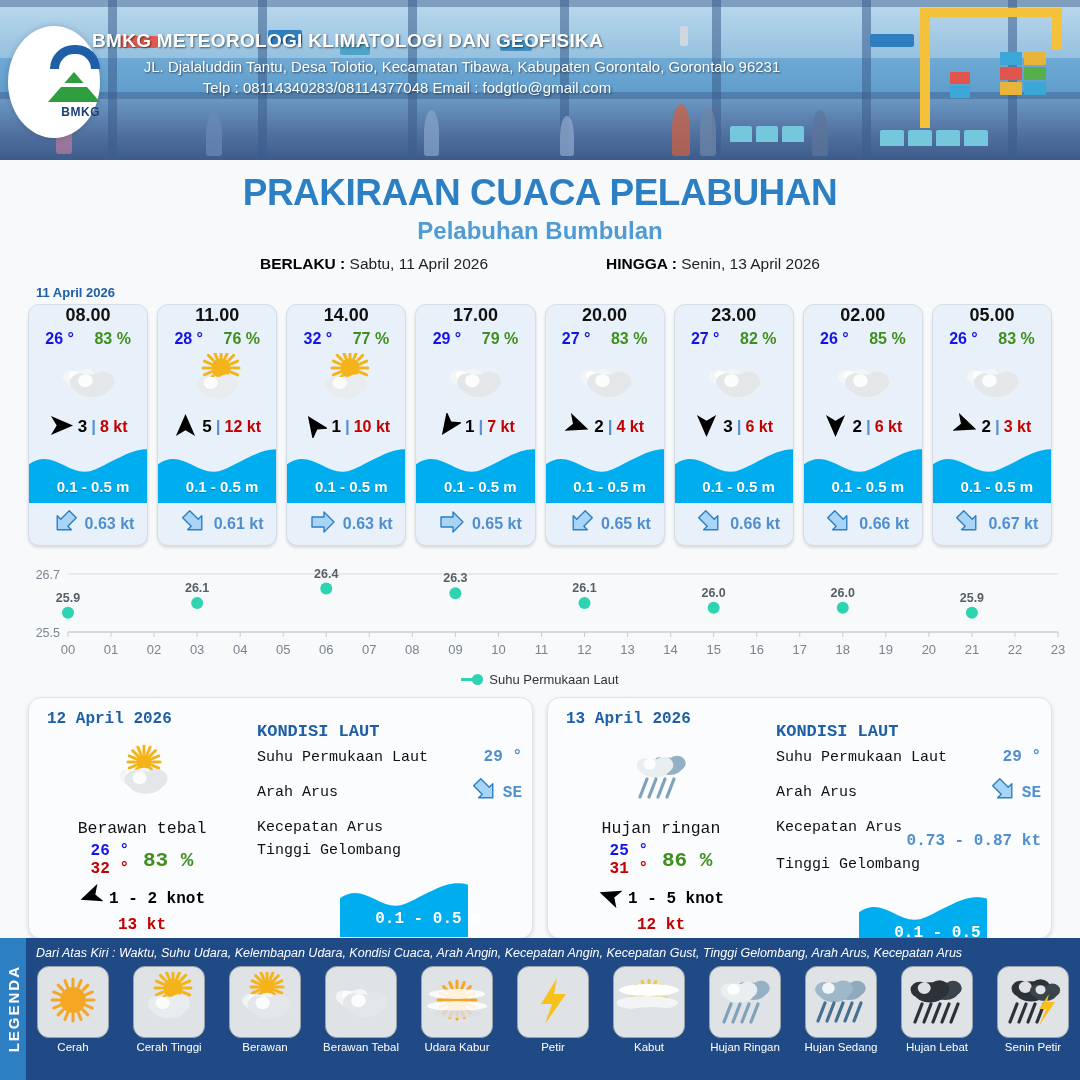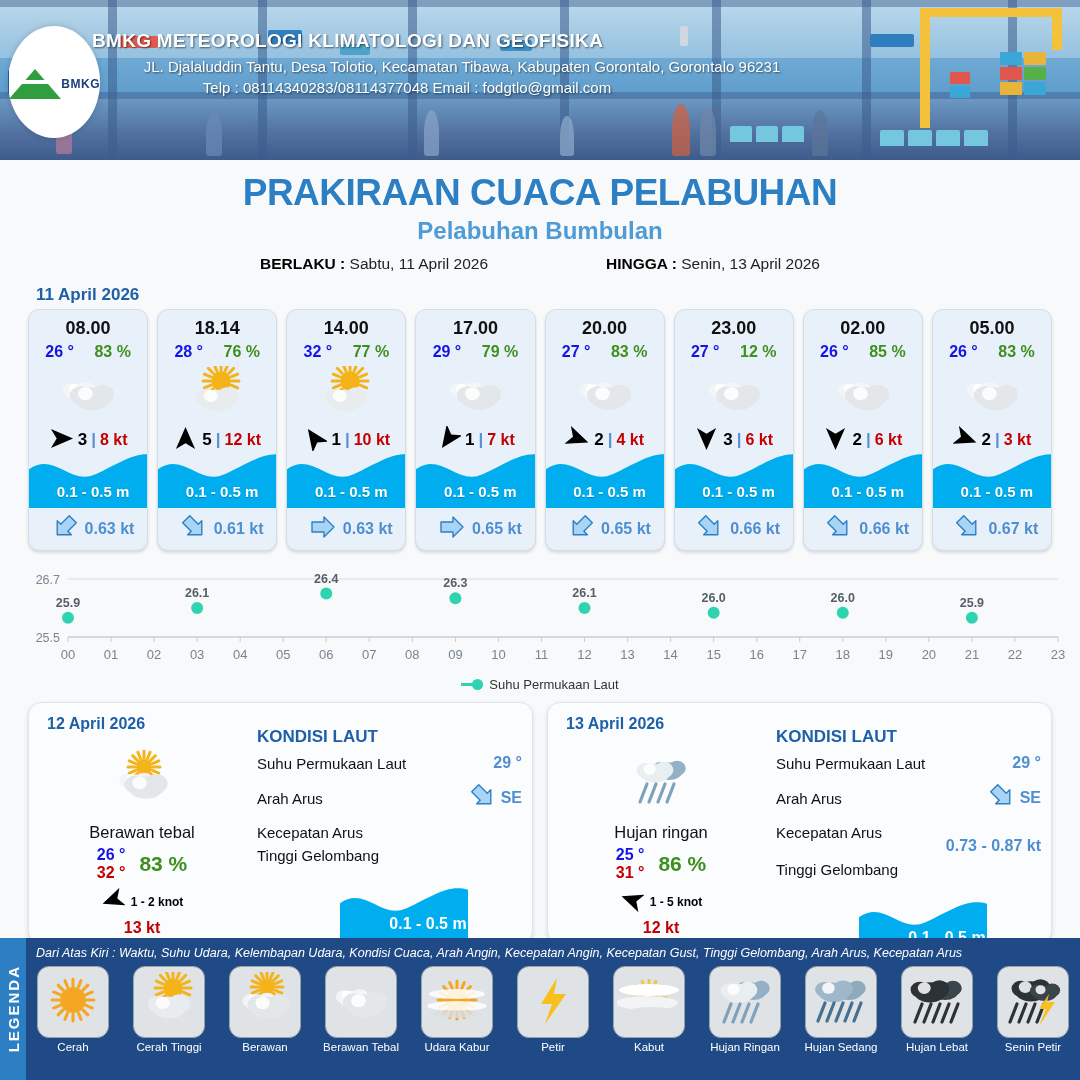--- a/index.html
+++ b/index.html
@@ -28,21 +28,21 @@
   .hbeam { position:absolute; left:0; width:1080px; height:7px; background: rgba(58,92,140,.45); }
   .ship { position:absolute; border-radius:2px; }
   .crane-mast { position:absolute; background:#f3c23a; }
   .ctr { position:absolute; border-radius:1px; }
   .chair { position:absolute; background:#74c7dc; border-radius:2px 2px 0 0; }
   .person { position:absolute; border-radius:50% 50% 3px 3px; opacity:.72; }
 
   .logo {
     position:absolute; left:8px; top:26px; width:92px; height:112px;
     background:#fff; border-radius:46px/56px;
-    display:flex; flex-direction:row; align-items:center; justify-content:center;
+    display:flex; flex-direction:column; align-items:flex-end; justify-content:center;
     box-shadow:0 0 6px rgba(0,0,0,.18);
   }
   .logo-arc { width:50px; height:24px; background:#1f5fa8;
     border-radius:26px 26px 0 0; position:relative; }
   .logo-arc::after { content:""; position:absolute; left:9px; top:9px; width:32px; height:15px;
      background:#fff; border-radius:18px 18px 0 0; }
   .logo-tri { width:0;height:0;border-left:26px solid transparent;border-right:26px solid transparent;
      border-bottom:30px solid #2f9e3f; margin-top:3px; position:relative; }
   .logo-tri::after{content:"";position:absolute;left:-16px;top:11px;width:32px;height:4px;background:#fff;}
   .logo-txt { font-size:12px; font-weight:bold; color:#1b3f78; letter-spacing:.5px; margin-top:3px; }
@@ -58,30 +58,30 @@
   .title-wrap { text-align:center; padding-top:12px; }
   .title-main { font-size:37px; font-weight:bold; color:#2d7fc4; letter-spacing:-.5px;
      text-shadow: 1px 1px 0 rgba(255,255,255,.9); }
   .title-sub { font-size:24px; font-weight:bold; color:#4e9bd6; margin-top:3px; }
   .validity { margin-top:10px; font-size:15.5px; color:#111; display:flex;
      justify-content:center; gap:118px; }
   .validity b { color:#000; }
   .validity span { color:#222; }
 
   
-  .date-label { margin:12px 0 4px 36px; font-size:17px; font-weight:bold; color:#1f5fa8; }
+  .date-label { margin:12px 0 4px 36px; font-size:13px; font-weight:bold; color:#1f5fa8; }
 
   
   .cards { display:flex; gap:9px; padding:0 28px; }
   .card {
     width:128px; background:#e8f1fa; border:1px solid #d3dee8; border-radius:11px;
     position:relative; overflow:hidden; height:242px;
     box-shadow: 0 2px 3px rgba(0,0,0,.12);
   }
-  .c-time { text-align:center; font-size:18px; font-weight:bold; color:#111; padding-top:8px; }
+  .c-time { text-align:center; font-size:18px; font-weight:bold; color:#111; }
   .c-tr { display:flex; justify-content:space-around; align-items:baseline; margin-top:4px; padding:0 6px; }
   .c-temp { font-size:16px; font-weight:bold; color:#1414e6; }
   .c-hum { font-size:16px; font-weight:bold; color:#3f8f1f; }
   .c-icon { height:56px; display:flex; align-items:center; justify-content:center; margin-top:4px; }
   .c-wind { display:flex; align-items:center; justify-content:center; gap:4px; margin-top:6px; height:26px; }
   .c-wind .num { font-size:17px; font-weight:bold; color:#000; }
   .c-wind .bar { color:#5b8fd6; font-size:17px; font-weight:bold; }
   .c-wind .gust { font-size:16px; font-weight:bold; color:#c40000; }
   .wave-zone { position:absolute; left:0; bottom:42px; width:128px; height:58px; }
   .wave-svg { position:absolute; left:0; bottom:0; width:128px; height:58px; }
@@ -95,31 +95,31 @@
   .chart { position:relative; margin:14px 10px 0 10px; height:110px; }
   .chart svg { display:block; }
   .legend-line { text-align:center; margin-top:2px; font-size:13px; color:#333;
      display:flex; align-items:center; justify-content:center; gap:6px; }
   .legend-dot { display:inline-block; width:11px; height:11px; border-radius:50%; background:#2ed3b0; }
   .legend-bar { display:inline-block; width:22px; height:3px; background:#2ed3b0; position:relative; }
 
   
   .dailies { display:flex; gap:14px; padding:10px 28px 0 28px; }
   .daily { flex:1; background:#fafcfe; border:1px solid #dde5ec; border-radius:13px;
-     height:242px; position:relative; box-shadow:0 2px 4px rgba(0,0,0,.13); }
+     height:242px; position:relative; box-shadow:0 2px 4px rgba(0,0,0,.13);font-family:Liberation Mono, monospace; }
   .d-date { position:absolute; left:18px; top:12px; font-size:16px; font-weight:bold; color:#1f5fa8; }
   .d-left { position:absolute; left:8px; top:40px; width:210px; text-align:center; }
   .d-cond { font-size:16.5px; color:#111; margin-top:2px; }
   .d-tempbox { display:flex; align-items:center; justify-content:center; gap:14px; margin-top:4px; }
   .d-temps { text-align:left; }
   .d-tmin { font-size:16px; font-weight:bold; color:#1414e6; }
   .d-tmax { font-size:16px; font-weight:bold; color:#c40000; }
   .d-hum { font-size:21px; font-weight:bold; color:#3f8f1f; }
   .d-windrow { display:flex; align-items:center; justify-content:center; gap:6px; margin-top:6px; }
-  .d-windtxt { font-size:12px; font-weight:bold; color:#000; }
+  .d-windtxt { font-size:16px; font-weight:bold; color:#000; }
   .d-gust { font-size:16px; font-weight:bold; color:#c40000; margin-top:3px; }
 
   .d-right { position:absolute; left:228px; top:24px; right:10px; }
   .d-title { font-size:17px; font-weight:bold; color:#1f5fa8; margin-bottom:7px; }
   .d-row { display:flex; justify-content:space-between; align-items:center; margin-bottom:11px; }
   .d-lab { font-size:15px; color:#111; }
   .d-val { font-size:16px; font-weight:bold; color:#4f8fd0; }
   .d-currow { text-align:right; font-size:16px; font-weight:bold; color:#4f8fd0; margin-top:-4px; }
   .d-wavebox { position:absolute; right:6px; bottom:-78px; width:176px; height:62px; }
   .d-wavetxt { position:absolute; left:0; bottom:9px; width:176px; text-align:center;
@@ -267,21 +267,21 @@
     <div class="cur-row">
       <span><svg width="26" height="26" viewBox="0 0 26 26">
     <g transform="rotate(225 13 13)">
       <polygon points="13,2 23,12 18,12 18,24 8,24 8,12 3,12" fill="#a8d4f5" stroke="#2d7fc4" stroke-width="1.4" stroke-linejoin="round"></polygon>
     </g>
           </svg></span>
       <span class="cur-txt">0.63 kt</span>
     </div>
     </div>
     <div class="card">
-    <div class="c-time">18.14</div>
+    <div class="c-time">11.00</div>
     <div class="c-tr">
       <span class="c-temp">28 °</span>
       <span class="c-hum">76 %</span>
     </div>
     <div class="c-icon">
         <svg width="68" height="54" viewBox="0 0 68 54">
           <circle cx="38" cy="15" r="10" fill="#f5b31a"></circle>
           <line x1="49" y1="15" x2="56" y2="15" stroke="#f5b31a" stroke-width="3" stroke-linecap="round"></line>
           <line x1="48.162674857624154" y1="19.209517756015988" x2="54.62983158520316" y2="21.888301782571617" stroke="#f5b31a" stroke-width="3" stroke-linecap="round"></line>
           <line x1="45.77817459305202" y1="22.77817459305202" x2="50.72792206135786" y2="27.727922061357855" stroke="#f5b31a" stroke-width="3" stroke-linecap="round"></line>
@@ -484,21 +484,21 @@
       <polygon points="13,2 23,12 18,12 18,24 8,24 8,12 3,12" fill="#a8d4f5" stroke="#2d7fc4" stroke-width="1.4" stroke-linejoin="round"></polygon>
     </g>
           </svg></span>
       <span class="cur-txt">0.65 kt</span>
     </div>
     </div>
     <div class="card">
     <div class="c-time">23.00</div>
     <div class="c-tr">
       <span class="c-temp">27 °</span>
-      <span class="c-hum">12 %</span>
+      <span class="c-hum">82 %</span>
     </div>
     <div class="c-icon">
         <svg width="68" height="54" viewBox="0 0 68 54">
           <g transform="translate(25,25) scale(0.6)">
     <ellipse cx="0" cy="2" rx="22" ry="14" fill="#f3f5f6" stroke="none" stroke-width="1"></ellipse>
     <ellipse cx="-14" cy="-2" rx="13" ry="11" fill="#f3f5f6"></ellipse>
     <ellipse cx="13" cy="-3" rx="14" ry="12" fill="#f3f5f6"></ellipse>
     <ellipse cx="-8" cy="-4" rx="9" ry="8" fill="#ffffff" opacity=".85"></ellipse>
   </g>
           <g transform="translate(38,31) scale(0.82)">

